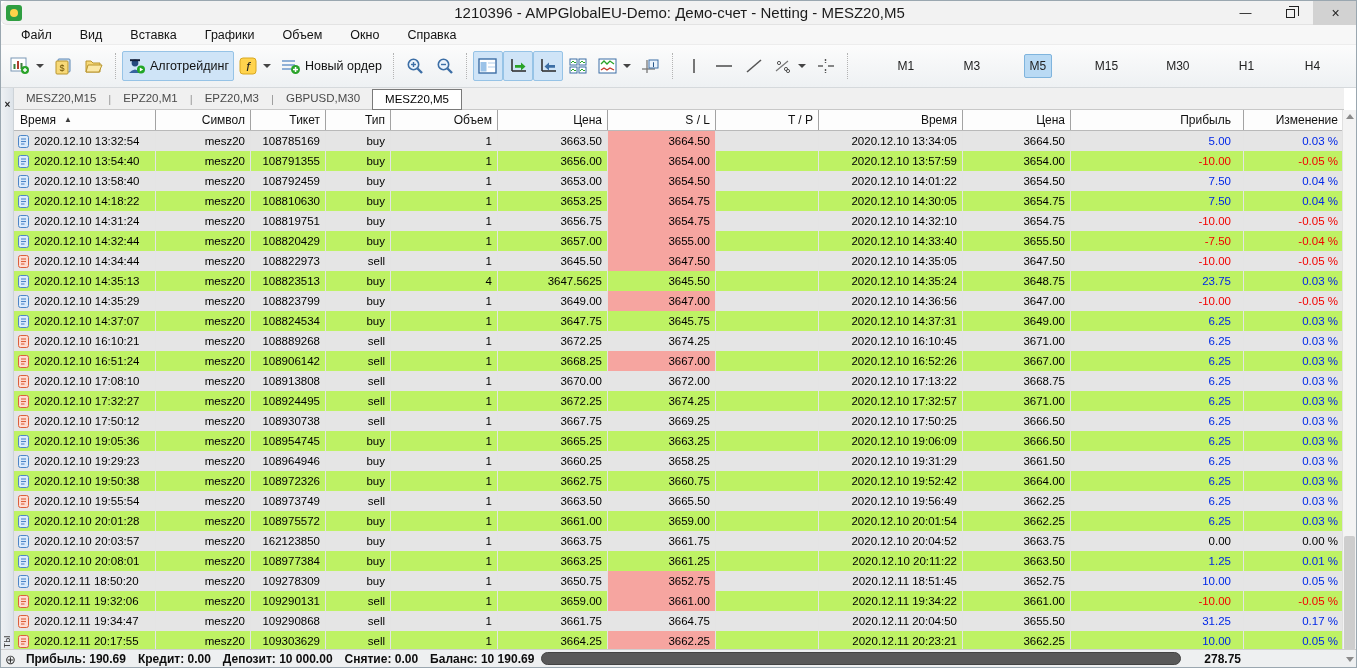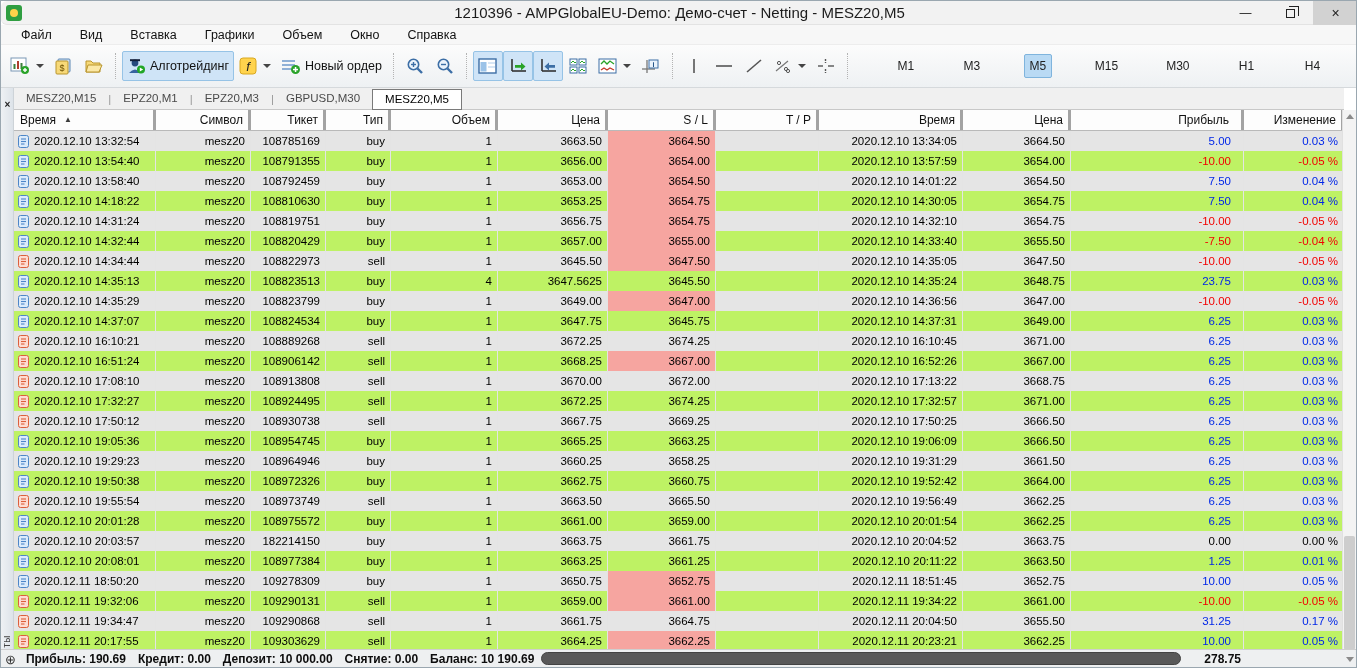--- a/index.html
+++ b/index.html
@@ -41,21 +41,21 @@
   
   .tabbar{position:absolute;top:87px;left:13px;width:1330px;height:22px;background:#f0f0f0;display:flex;align-items:center;font-size:11.5px;color:#4a4a4a;border-bottom:1px solid #c8c8c8;}
   .tab{padding:0 12px;height:22px;line-height:21px;}
   .tab-sep{color:#999;}
   .tab.active{background:#fff;border:1px solid #7a7a7a;color:#000;height:21px;line-height:19px;margin-top:1px;}
 
   
   :root{--grid:#e4e4e4;}
   .thead,.trow{display:grid;grid-template-columns:142px 95px 75px 65px 107px 110px 108px 103px 144px 108px 173px 100px;}
   .thead{position:absolute;top:109px;left:13px;width:1330px;height:21px;background:#fdfdfd;border-bottom:1px solid #b9b9b9;font-size:12px;color:#111;}
-  .hc{line-height:20px;text-align:right;padding-right:5px;border-right:3px solid #a3a3a3;white-space:nowrap;overflow:hidden;}
+  .hc{line-height:20px;text-align:right;padding-right:5px;border-right:1px solid #a3a3a3;white-space:nowrap;overflow:hidden;}
   .hc.first{text-align:left;padding-left:6px;display:flex;align-items:center;gap:8px;}
   .sort-arrow{font-size:8px;color:#3c3c3c;}
   .tbody{position:absolute;top:130px;left:13px;width:1330px;height:520px;font-size:11.5px;color:#000;}
   .trow{height:20px;}
   .trow.odd{background:#e5e5e5;}
   .trow.even{background:#bef264;}
   .c{line-height:20px;text-align:right;padding-right:5px;border-right:1px solid var(--grid);white-space:nowrap;overflow:hidden;}
   .c0{text-align:left;padding-left:4px;display:flex;align-items:center;gap:5px;}
   .c.pink{background:var(--pink);}
   .c.pos{color:var(--pos);}
@@ -773,21 +773,21 @@
         <div class="c c0">
           <svg width="11" height="13" viewBox="0 0 11 13">
     <rect x="0.5" y="0.5" width="10" height="12" rx="2" fill="#dcebfb" stroke="#4d86c8"></rect>
     <line x1="3" y1="4" x2="8" y2="4" stroke="#4d86c8" stroke-width="1.1"></line>
     <line x1="3" y1="6.5" x2="8" y2="6.5" stroke="#4d86c8" stroke-width="1.1"></line>
     <line x1="3" y1="9" x2="6.5" y2="9" stroke="#4d86c8" stroke-width="1.1"></line>
           </svg>
           <span>2020.12.10 20:03:57</span>
         </div>
         <div class="c">mesz20</div>
-        <div class="c">182214150</div>
+        <div class="c">162123850</div>
         <div class="c">buy</div>
         <div class="c">1</div>
         <div class="c">3663.75</div>
         <div class="c">3661.75</div>
         <div class="c"></div>
         <div class="c">2020.12.10 20:04:52</div>
         <div class="c">3663.75</div>
         <div class="c profit ">0.00</div>
         <div class="c ">0.00 %</div>
       </div>

